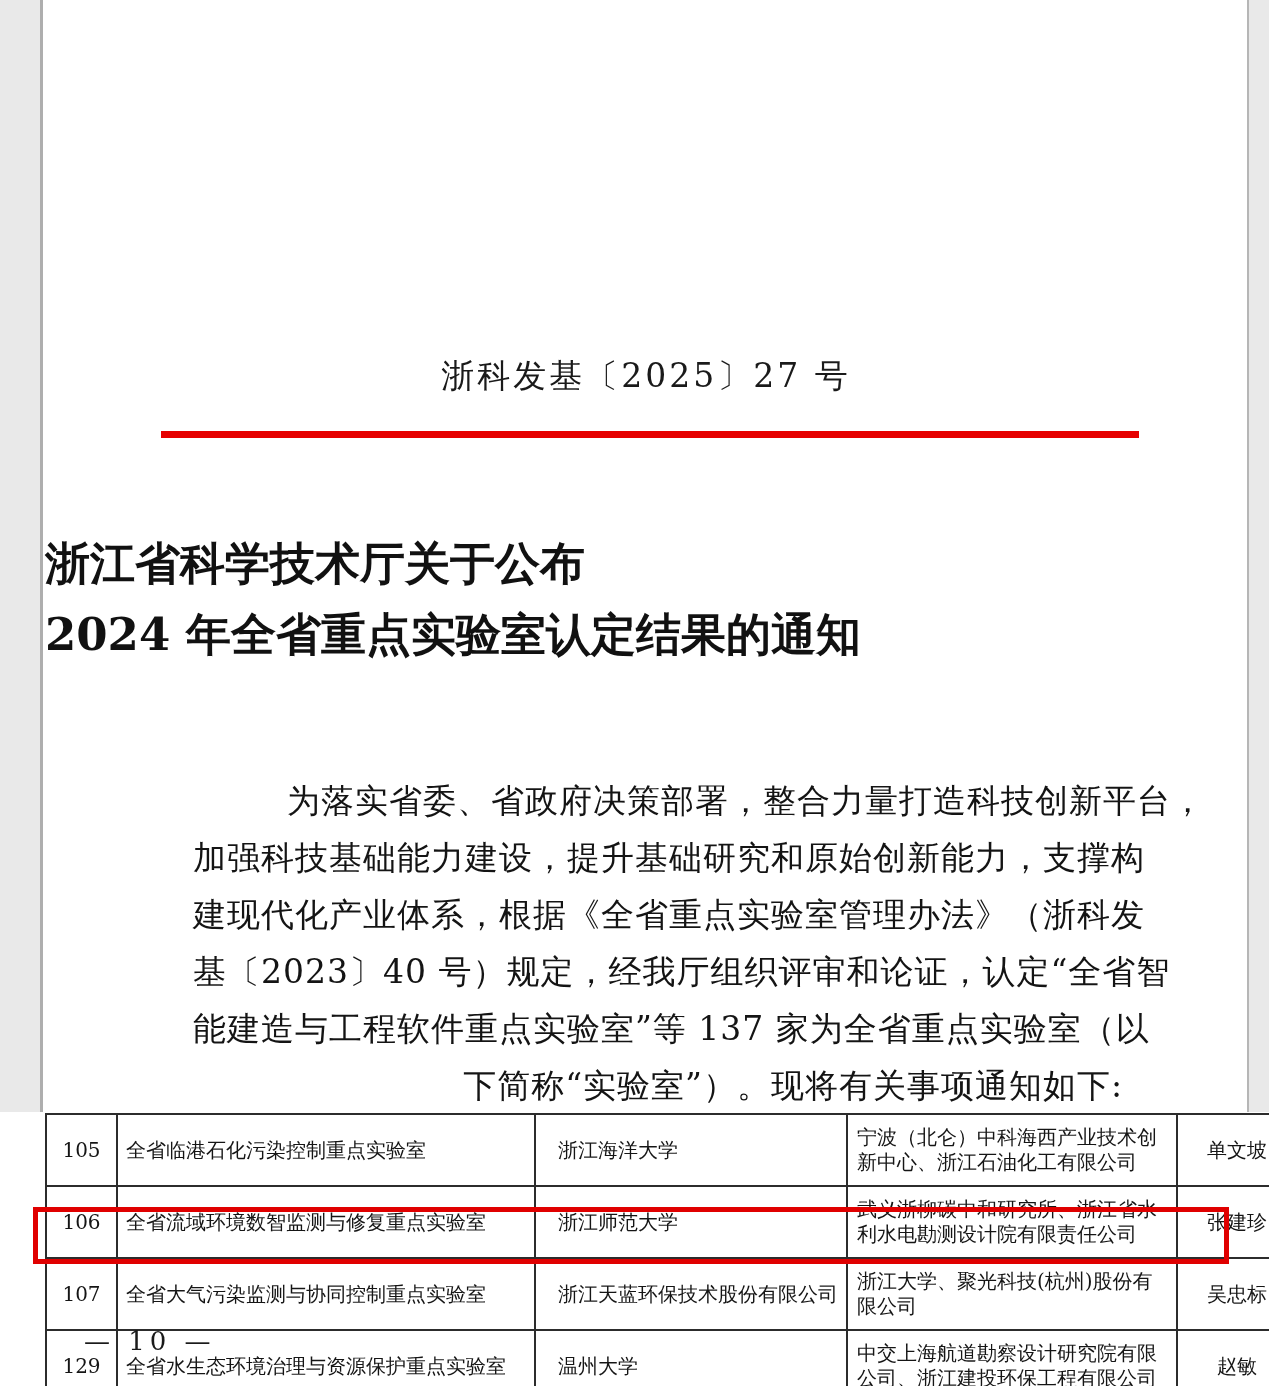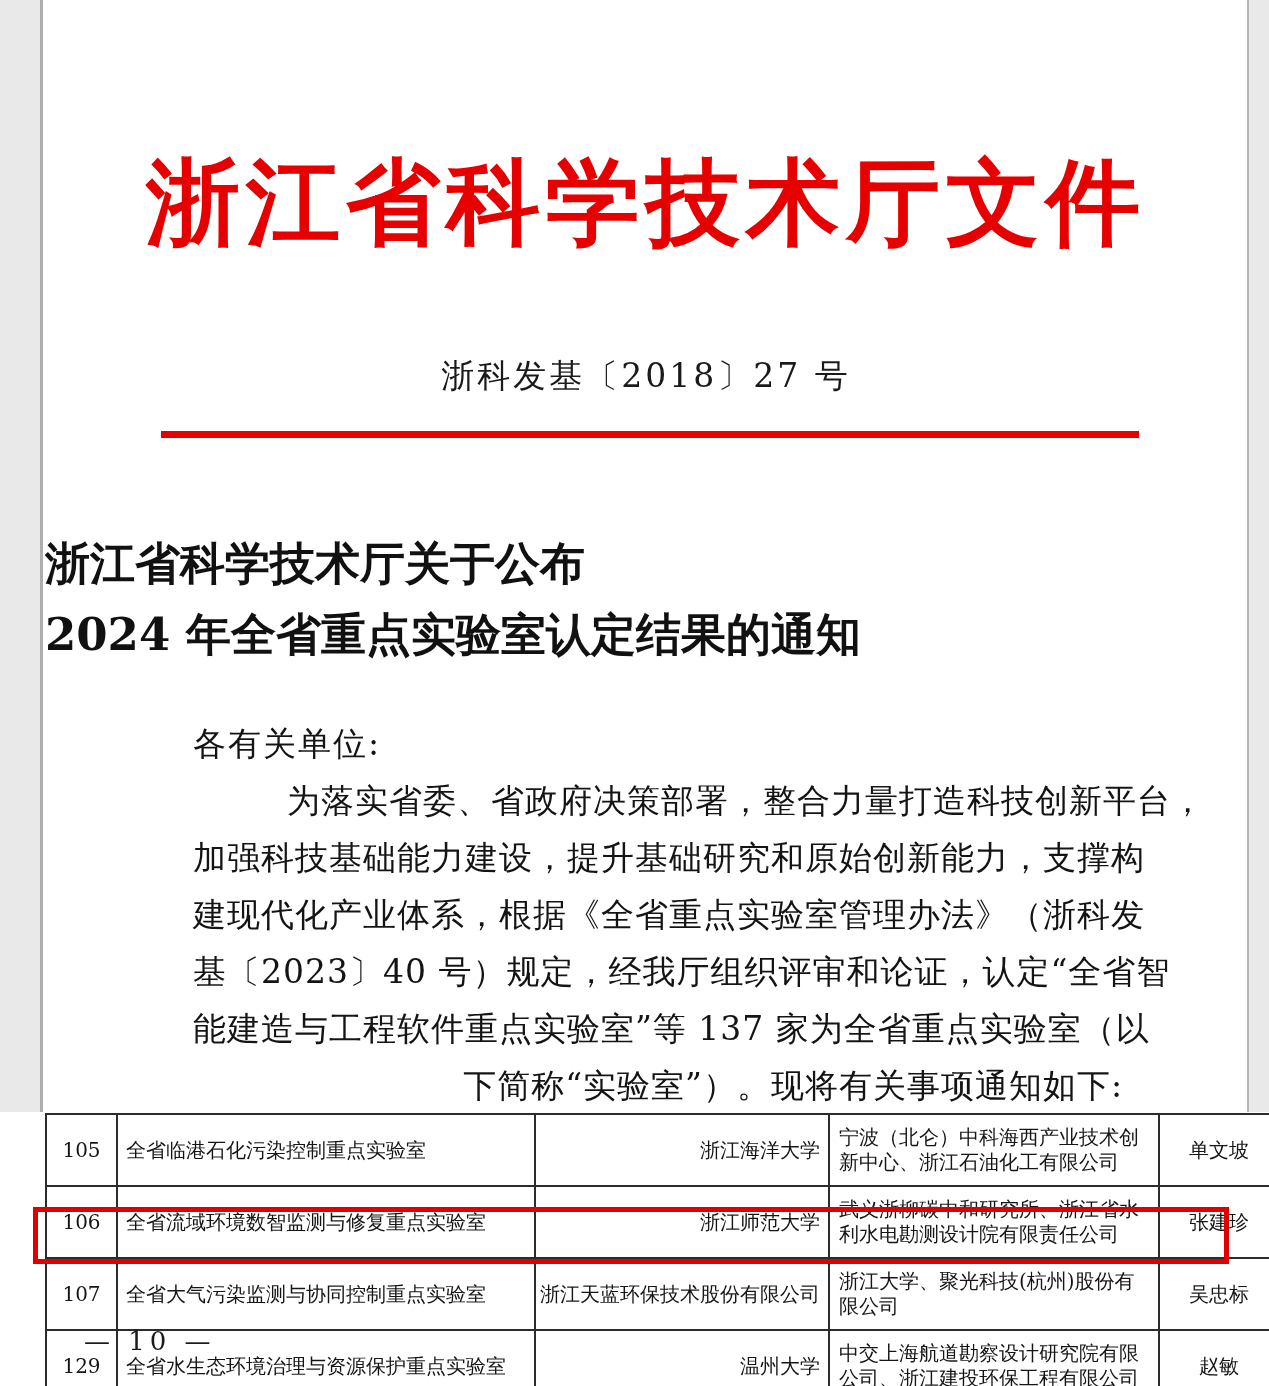--- a/index.html
+++ b/index.html
@@ -76,21 +76,21 @@
   }
   .lab-table td{
     border:2px solid #2c2c2c;
     padding:3px 8px;
     vertical-align:middle;
     line-height:25px;
   }
   .lab-table tr{height:50px;}
   td.c-no{width:65px;text-align:center;padding:3px 2px;}
   td.c-lab{width:400px;text-align:left;white-space:nowrap;}
-  td.c-inst{width:280px;text-align:right;padding-left:4px;white-space:nowrap;}
+  td.c-inst{width:280px;text-align:left;padding-left:22px;white-space:nowrap;}
   td.c-part{width:310px;text-align:left;padding:10px 9px;}
   td.c-dir{width:114px;text-align:center;padding:3px 2px;}
   
   .row-highlight{
     position:absolute;left:33px;top:1207px;
     width:1186px;height:47px;
     border:5px solid #e00000;
     pointer-events:none;
     background:transparent;
   }
@@ -104,32 +104,30 @@
   }
 </style>
 </head>
 <body>
 
 <div class="canvas">
 
   <div class="margin-left"></div>
   <div class="margin-right"></div>
 
-  <div class="letterhead">浙江省科学技术厅文件</div>
 
-  <div class="doc-number">浙科发基〔2018〕27 号</div>
+  <div class="doc-number">浙科发基〔2025〕27 号</div>
 
   <div class="red-rule"></div>
 
   <div class="doc-title">
     <div>浙江省科学技术厅关于公布</div>
     <div>2024 年全省重点实验室认定结果的通知</div>
   </div>
 
-  <div class="salutation">各有关单位:</div>
 
   <div class="body-text">
     <div class="body-line indent">为落实省委、省政府决策部署，整合力量打造科技创新平台，</div>
     <div class="body-line">加强科技基础能力建设，提升基础研究和原始创新能力，支撑构</div>
     <div class="body-line">建现代化产业体系，根据《全省重点实验室管理办法》（浙科发</div>
     <div class="body-line">基〔2023〕40 号）规定，经我厅组织评审和论证，认定“全省智</div>
     <div class="body-line">能建造与工程软件重点实验室”等 137 家为全省重点实验室（以</div>
     <div class="body-line">下简称“实验室”）。现将有关事项通知如下:</div>
   </div>
 

